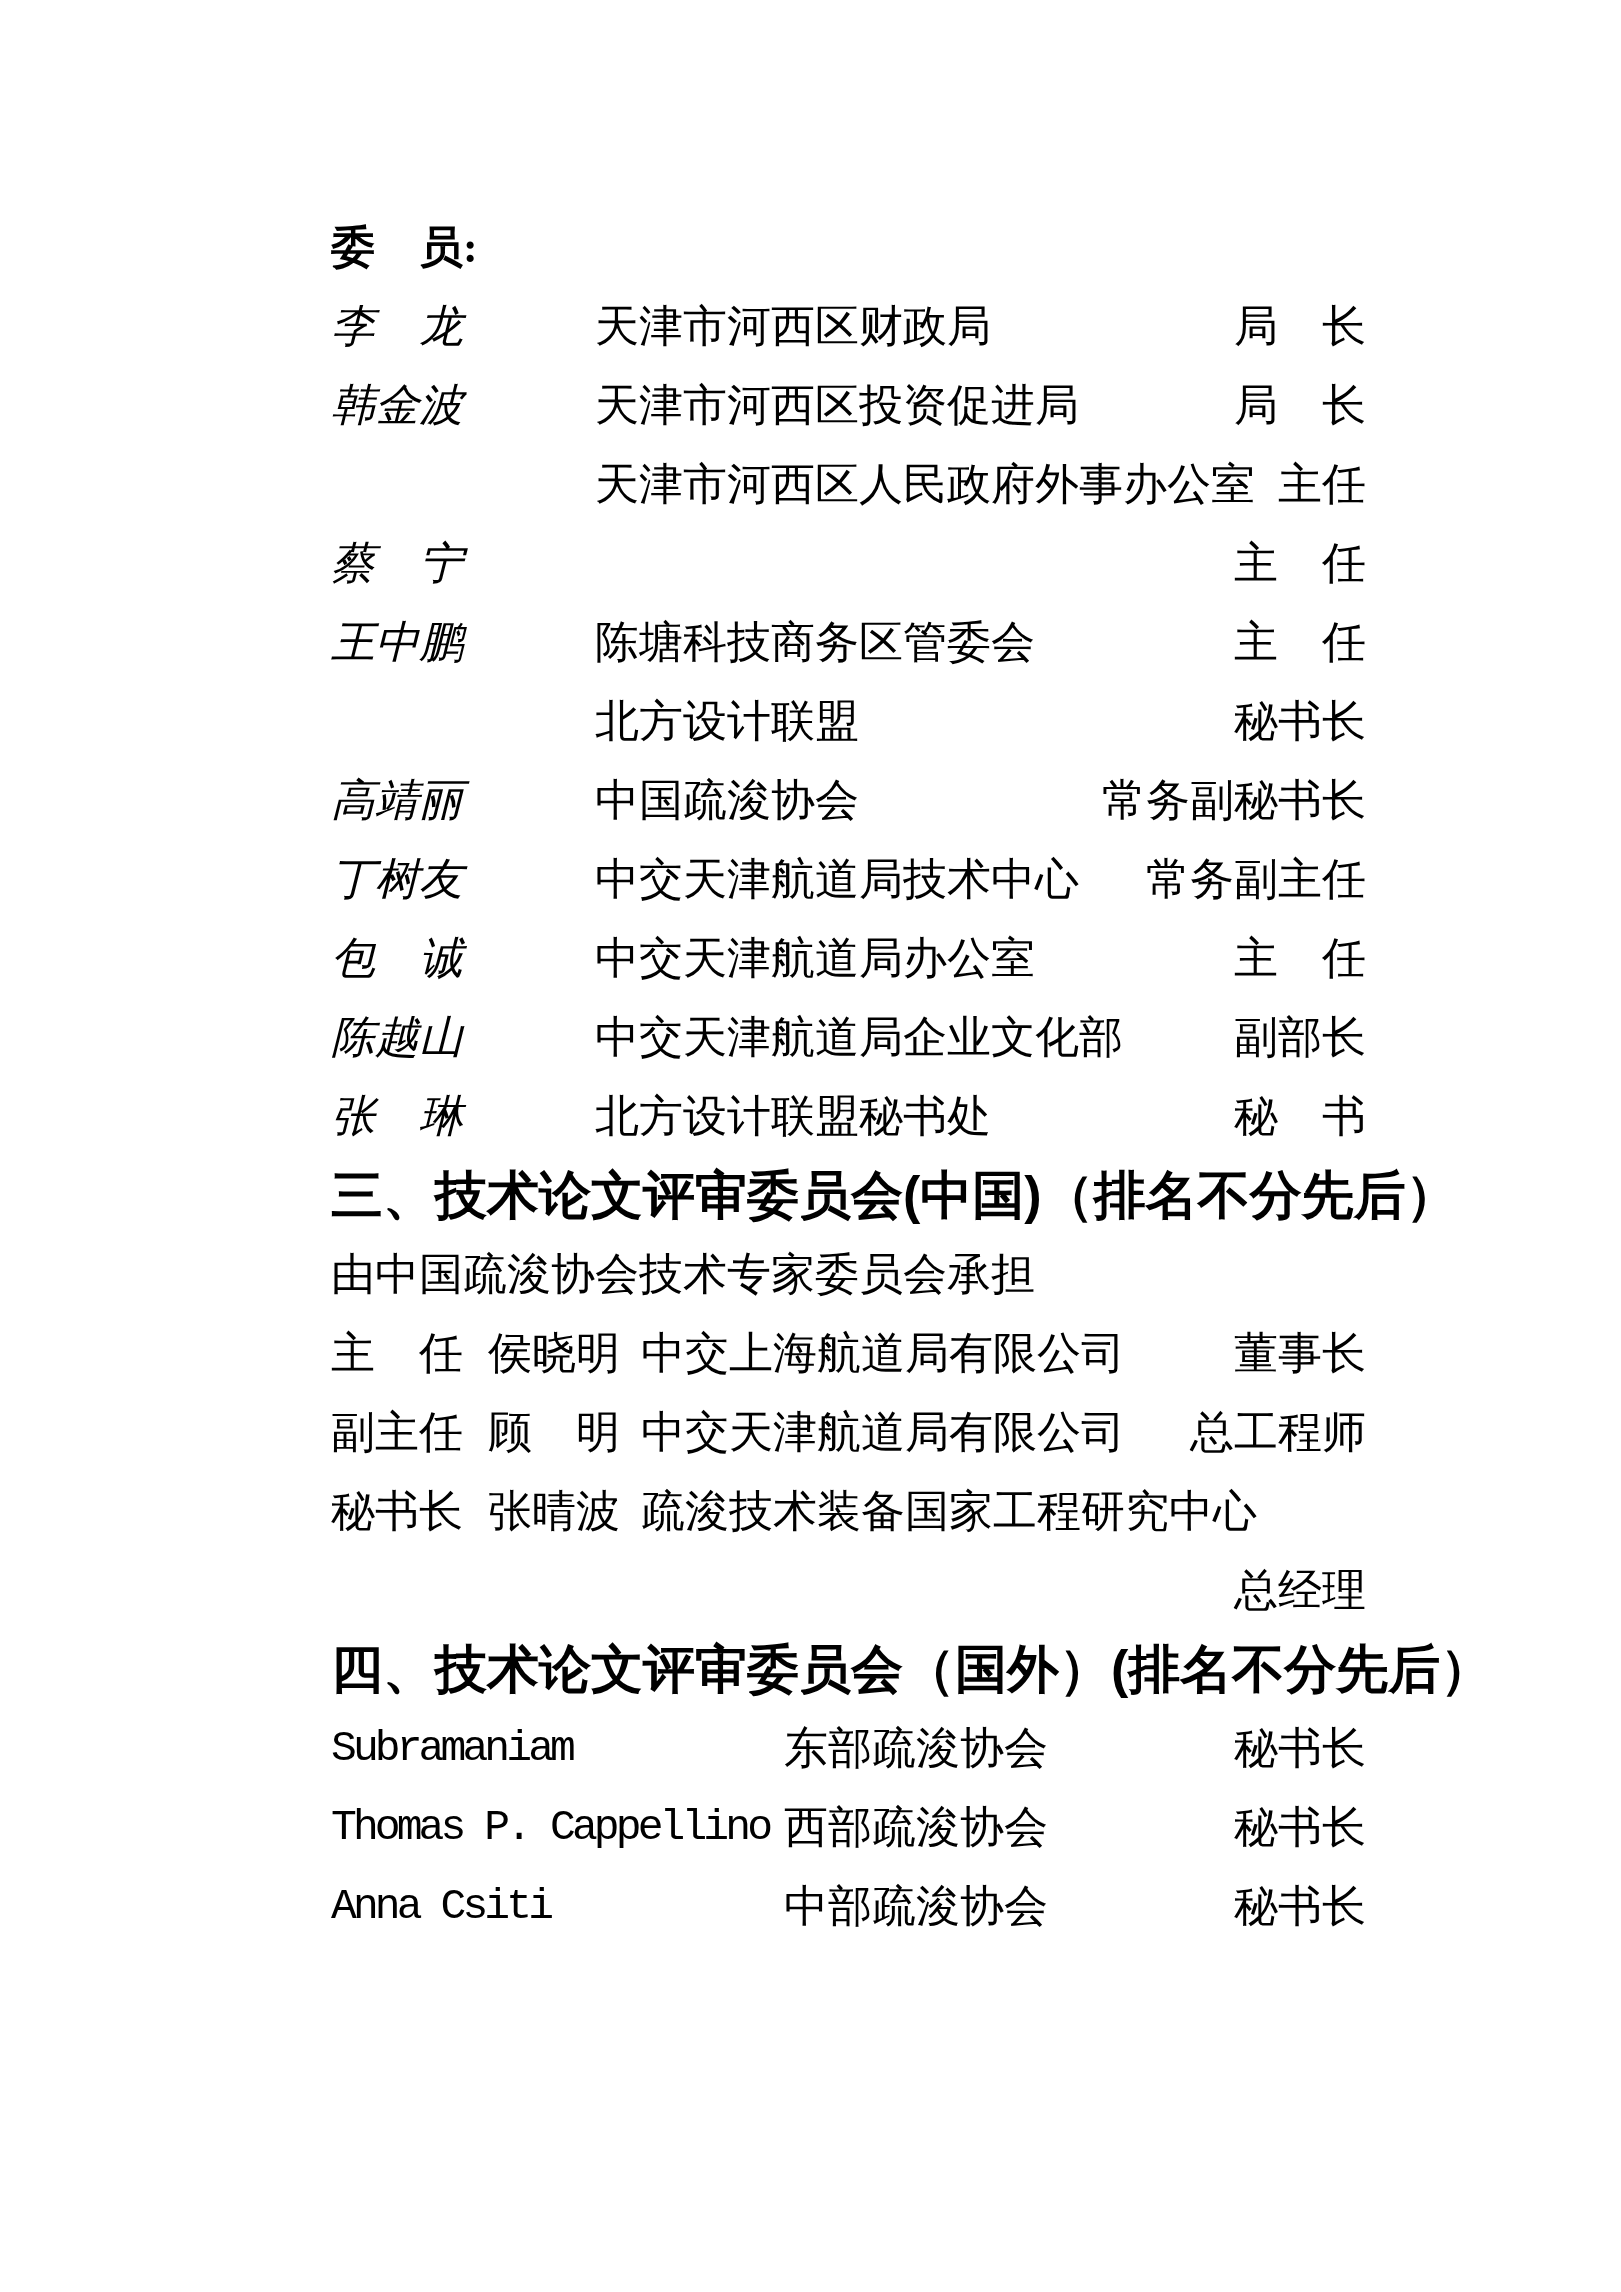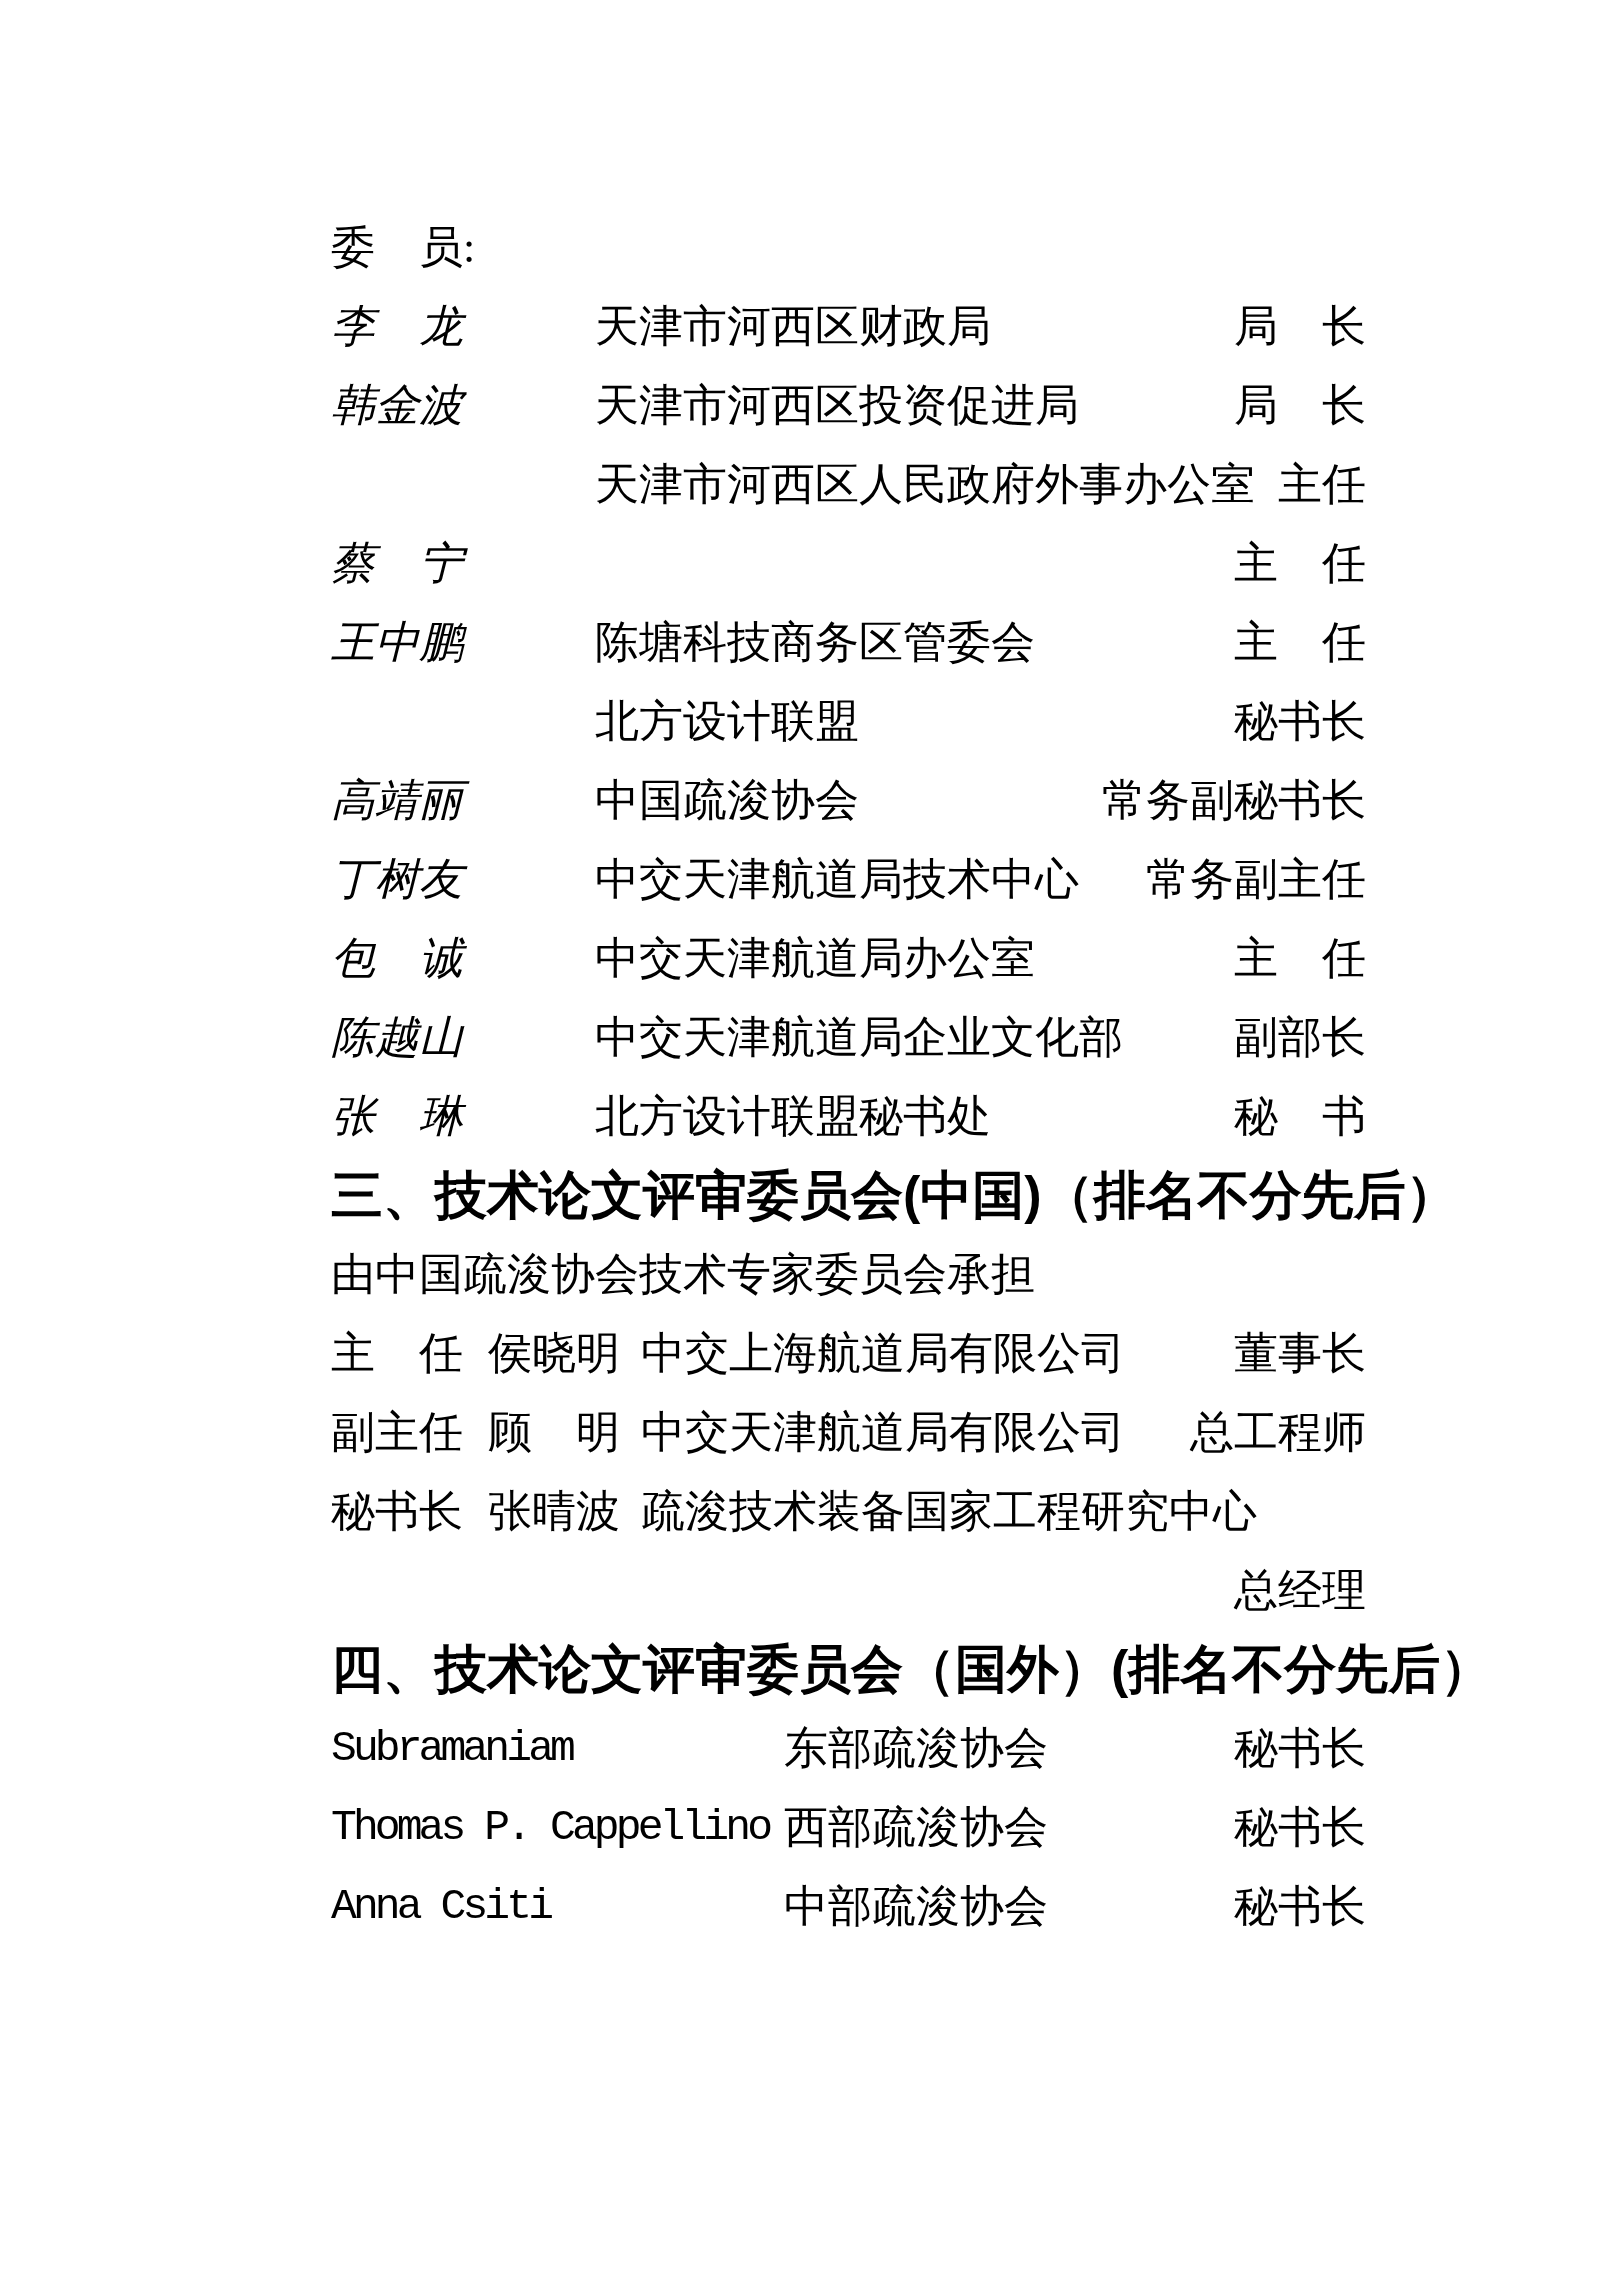--- a/index.html
+++ b/index.html
@@ -35,21 +35,21 @@
     font-family: "Liberation Mono", monospace;
     font-size: 43px;
     letter-spacing: -3.9px;
     overflow: hidden;
   }
   .heading {
     font-weight: bold;
     font-family: "Liberation Sans", sans-serif;
     font-size: 52px;
   }
-  .label { font-weight: normal; }
+  .label { font-weight: bold; }
 </style>
 </head>
 <body>
 
 <div class="page">
 
   <div class="row">
     <span class="label">委　员:</span>
   </div>
 

